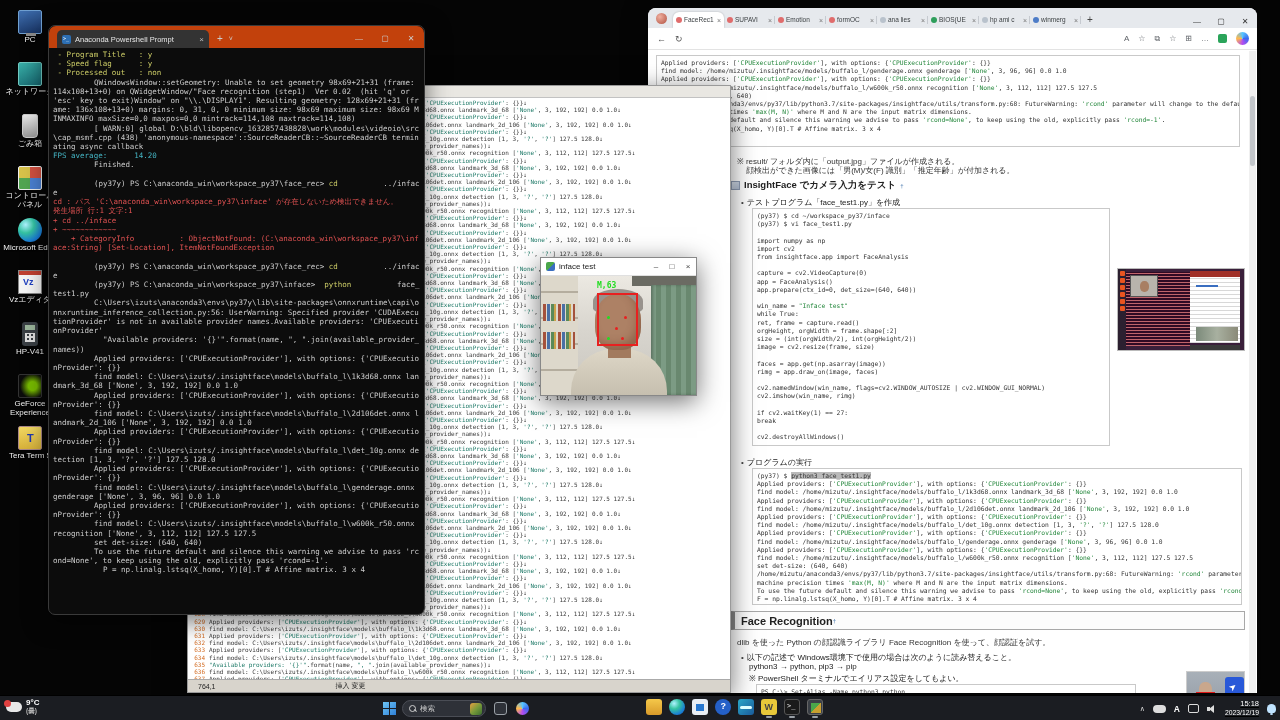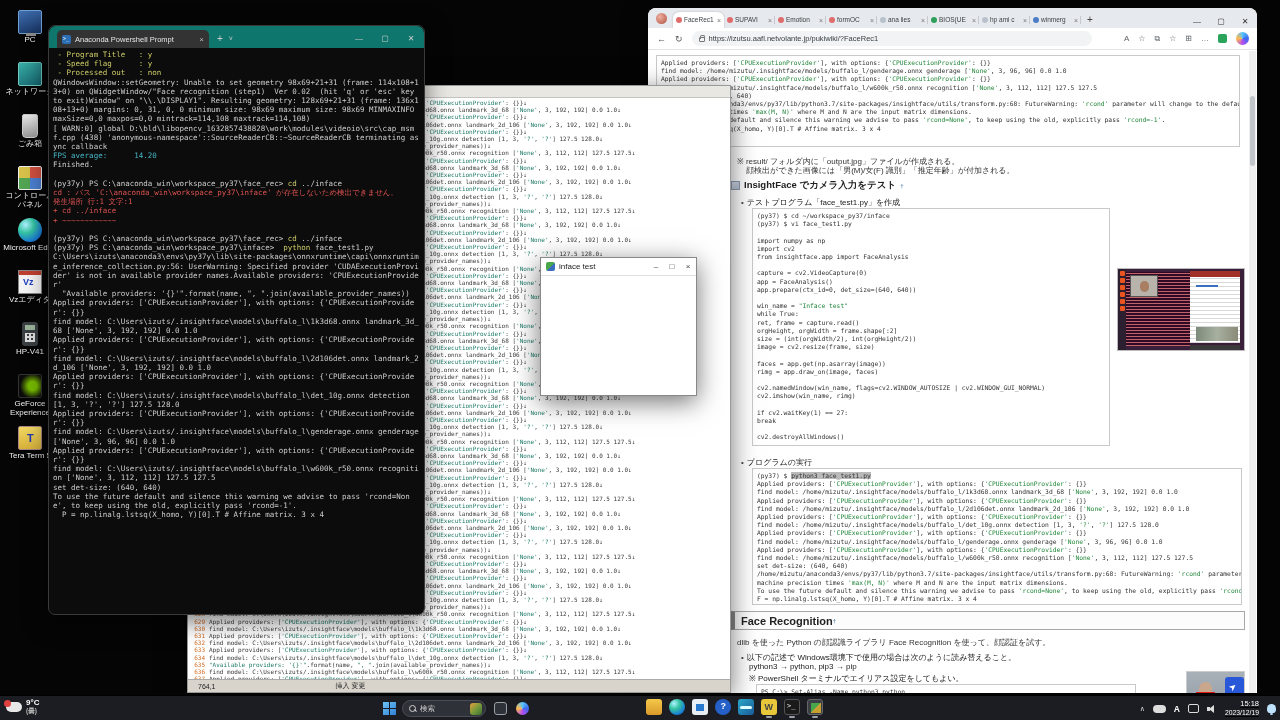--- a/index.html
+++ b/index.html
@@ -99,34 +99,34 @@
   #ed-title { height:12px; background:#e9e7e2; border-bottom:1px solid #c2c2c2; }
   #ed-lines { position:absolute; top:13px; left:0; right:0; bottom:13px; overflow:hidden; padding-left:2px; font-family:"DejaVu Sans Mono", monospace; }
   .el { font-size:6px; line-height:7.2px; white-space:nowrap; color:#3a3a3a; }
   .el .ln { display:inline-block; width:15px; color:#d2691e; text-align:right; margin-right:4px; }
   .el .str { color:#1f7a68; }
   #ed-status { position:absolute; left:0; right:0; bottom:0; height:13px; background:#d8d4cc; border-top:1px solid #aaa; font-size:7px; color:#222; display:flex; align-items:center; }
   #ed-status .sp1 { margin-left:10px; } #ed-status .sp2 { margin-left:120px; }
 
   
   #terminal { left:48px; top:25px; width:377px; height:590px; background:#0c0c0c; border-radius:7px; border:1px solid #3a3a3a; }
-  #term-bar { height:22px; background:#0f766e; border-radius:7px 7px 0 0; display:flex; align-items:flex-end; }
+  #term-bar { height:22px; background:#c2410c; border-radius:7px 7px 0 0; display:flex; align-items:flex-end; }
   #term-tab { margin-left:8px; width:152px; height:18px; background:#333; border-radius:5px 5px 0 0; display:flex; align-items:center; gap:4px; padding:0 5px; }
   #term-tab .ticon { width:9px; height:9px; background:#2d6fb4; border-radius:2px; position:relative; flex:none; }
   #term-tab .ticon::before{content:">_";position:absolute;left:1px;top:0px;font-size:5px;color:#fff;font-family:"DejaVu Sans Mono",monospace;}
   #term-tab .tt { font-size:7.5px; color:#e4e4e4; white-space:nowrap; overflow:hidden; flex:1; }
   #term-tab .tclose { font-size:8px; color:#bbb; }
   .term-new { font-size:10px; color:#ccc; margin:0 0 4px 8px; }
   .term-dd { font-size:7px; color:#ccc; margin:0 0 6px 6px; }
   #term-ctrl { margin-left:auto; display:flex; margin-bottom:5px; }
   #term-ctrl span { width:26px; text-align:center; font-size:8px; color:#ccc; }
   #term-body { position:absolute; top:22px; left:0; right:0; bottom:0; padding:2px 4px; overflow:hidden;
      font-family:"DejaVu Sans Mono", monospace; }
   .tl { font-size:7.5px; line-height:9.2px; white-space:pre-wrap; word-break:break-all; min-height:9.2px; }
-  .t-w { color:#cccccc; } .t-y { color:var(--term-yellow); } .t-r { color:var(--term-red); } .t-c { color:var(--term-cyan); }
+  .t-w { color:#cccccc;margin-left:41px; } .t-y { color:var(--term-yellow); } .t-r { color:var(--term-red); } .t-c { color:var(--term-cyan); }
 
   
   #webcam { left:540px; top:257px; width:157px; height:139px; background:#fff; border:1px solid #888; }
   #wc-title { height:18px; background:#fff; border-bottom:1px solid #e0e0e0; display:flex; align-items:center; }
   #wc-title .wicon { width:9px; height:9px; margin:0 4px 0 5px; background:linear-gradient(135deg,#4aa64a 50%,#3a6ec0 50%); border-radius:2px; }
   #wc-title .wt { font-size:8px; color:#222; flex:1; }
   #wc-title .wb { width:16px; text-align:center; font-size:8px; color:#444; }
   #wc-scene { position:absolute; top:18px; left:0; right:0; bottom:0; background:linear-gradient(180deg,#ece9e2 0%,#d8d5ce 45%,#c9c6bf 100%); overflow:hidden; }
   .rail { position:absolute; right:0; top:0; width:64px; height:10px; background:#6b6b63; }
   .shelf { position:absolute; left:0; top:0; width:37px; height:100%; background:#ddd8cb;
@@ -288,24 +288,20 @@
       <div id="newtab">+</div>
       <div id="wctrl">
         <span>—</span>
         <span>▢</span>
         <span>✕</span>
       </div>
     </div>
     <div id="toolbar">
       <span class="nav-g">←</span>
       <span class="nav-g">↻</span>
-      <div id="urlpill">
-        <span class="lock"></span>
-        <span class="u">https://izutsu.aafl.netvolante.jp/pukiwiki/?FaceRec1</span>
-      </div>
       <div id="tbicons">
         <span class="gi">A</span>
           <span class="gi">☆</span>
           <span class="gi">⧉</span>
           <span class="gi">☆</span>
           <span class="gi">⊞</span>
           <span class="gi">…</span>
           <span class="norton"></span>
         <span class="copilot"></span>
       </div>
@@ -535,20 +531,21 @@
         <div class="tl"><span class="t-w">QWindowsWindow::setGeometry: Unable to set geometry 98x69+21+31 (frame: 114x108+13+0) on QWidgetWindow/"Face recognition (step1)  Ver 0.02  (hit 'q' or 'esc' key to exit)Window" on "\\.\DISPLAY1". Resulting geometry: 128x69+21+31 (frame: 136x108+13+0) margins: 0, 31, 0, 0 minimum size: 98x69 maximum size: 98x69 MINMAXINFO maxSize=0,0 maxpos=0,0 mintrack=114,108 maxtrack=114,108)</span></div>
         <div class="tl"><span class="t-w">[ WARN:0] global D:\bld\libopencv_1632857438828\work\modules\videoio\src\cap_msmf.cpp (438) 'anonymous-namespace'::SourceReaderCB::~SourceReaderCB terminating async callback</span></div>
         <div class="tl"><span class="t-c">FPS average:      14.20</span></div>
         <div class="tl"><span class="t-w">Finished.</span></div>
         <div class="tl"><span class="t-w"> </span></div>
         <div class="tl"><span class="t-w">(py37y) PS C:\anaconda_win\workspace_py37\face_rec&gt; </span><span class="t-y">cd</span><span class="t-w"> ../inface</span></div>
         <div class="tl"><span class="t-r">cd : パス 'C:\anaconda_win\workspace_py37\inface' が存在しないため検出できません。</span></div>
         <div class="tl"><span class="t-r">発生場所 行:1 文字:1</span></div>
         <div class="tl"><span class="t-r">+ cd ../inface</span></div>
         <div class="tl"><span class="t-r">+ ~~~~~~~~~~~~</span></div>
+        <div class="tl"><span class="t-r">    + CategoryInfo          : ObjectNotFound: (C:\anaconda_win\workspace_py37\inface:String) [Set-Location], ItemNotFoundException</span></div>
         <div class="tl"><span class="t-w"> </span></div>
         <div class="tl"><span class="t-w">(py37y) PS C:\anaconda_win\workspace_py37\face_rec&gt; </span><span class="t-y">cd</span><span class="t-w"> ../inface</span></div>
         <div class="tl"><span class="t-w">(py37y) PS C:\anaconda_win\workspace_py37\inface&gt;  </span><span class="t-y">python</span><span class="t-w"> face_test1.py</span></div>
         <div class="tl"><span class="t-w">C:\Users\izuts\anaconda3\envs\py37y\lib\site-packages\onnxruntime\capi\onnxruntime_inference_collection.py:56: UserWarning: Specified provider 'CUDAExecutionProvider' is not in available provider names.Available providers: 'CPUExecutionProvider'</span></div>
         <div class="tl"><span class="t-w">  "Available providers: '{}'".format(name, ", ".join(available_provider_names))</span></div>
         <div class="tl"><span class="t-w">Applied providers: ['CPUExecutionProvider'], with options: {'CPUExecutionProvider': {}}</span></div>
         <div class="tl"><span class="t-w">find model: C:\Users\izuts/.insightface\models\buffalo_l\1k3d68.onnx landmark_3d_68 ['None', 3, 192, 192] 0.0 1.0</span></div>
         <div class="tl"><span class="t-w">Applied providers: ['CPUExecutionProvider'], with options: {'CPUExecutionProvider': {}}</span></div>
         <div class="tl"><span class="t-w">find model: C:\Users\izuts/.insightface\models\buffalo_l\2d106det.onnx landmark_2d_106 ['None', 3, 192, 192] 0.0 1.0</span></div>
         <div class="tl"><span class="t-w">Applied providers: ['CPUExecutionProvider'], with options: {'CPUExecutionProvider': {}}</span></div>
@@ -564,20 +561,38 @@
   </div>
 
   <div class="win" id="webcam">
     <div id="wc-title">
       <span class="wicon"></span>
       <span class="wt">inface test</span>
       <span class="wb">–</span>
       <span class="wb">□</span>
       <span class="wb">×</span>
     </div>
+    <div id="wc-scene">
+      <div class="rail"></div>
+      <div class="shelf"></div>
+      <div class="books" style="top:28px;"></div>
+      <div class="books" style="top:56px;"></div>
+      <div class="curtain"></div>
+      <div class="shirt"></div>
+      <div class="neck"></div>
+      <div class="hair"></div>
+      <div class="head"></div>
+      <div class="facebox"></div>
+      <div class="facelabel">M,63</div>
+      <div class="kp" style="left:66px;top:40px;background:#22dd22;"></div>
+      <div class="kp" style="left:83px;top:40px;background:#e82020;"></div>
+      <div class="kp" style="left:74px;top:51px;background:#e82020;"></div>
+      <div class="kp" style="left:66px;top:61px;background:#22dd22;"></div>
+      <div class="kp" style="left:80px;top:61px;background:#e82020;"></div>
+    </div>
   </div>
 
   <div id="taskbar">
     <div id="weather">
       <span class="wcloud"></span>
       <span class="wtxt">
         <span class="t1">9°C</span>
         <span class="t2">(曇)</span>
       </span>
     </div>

